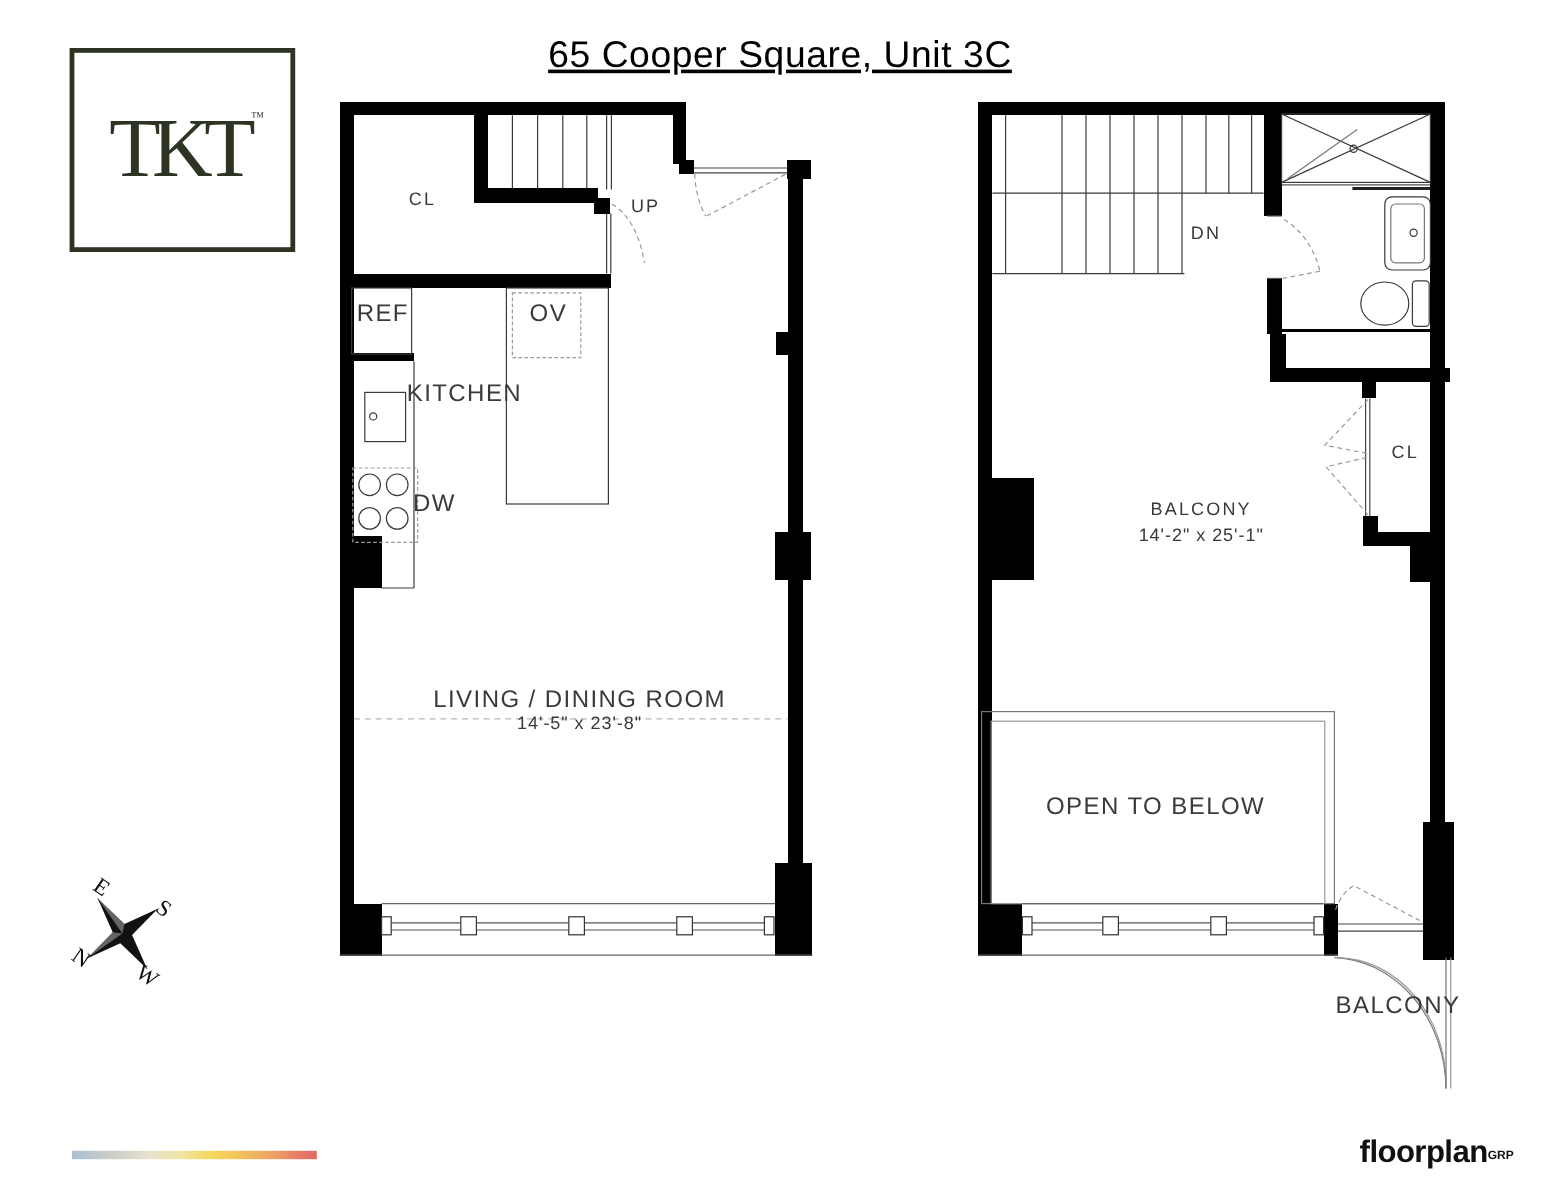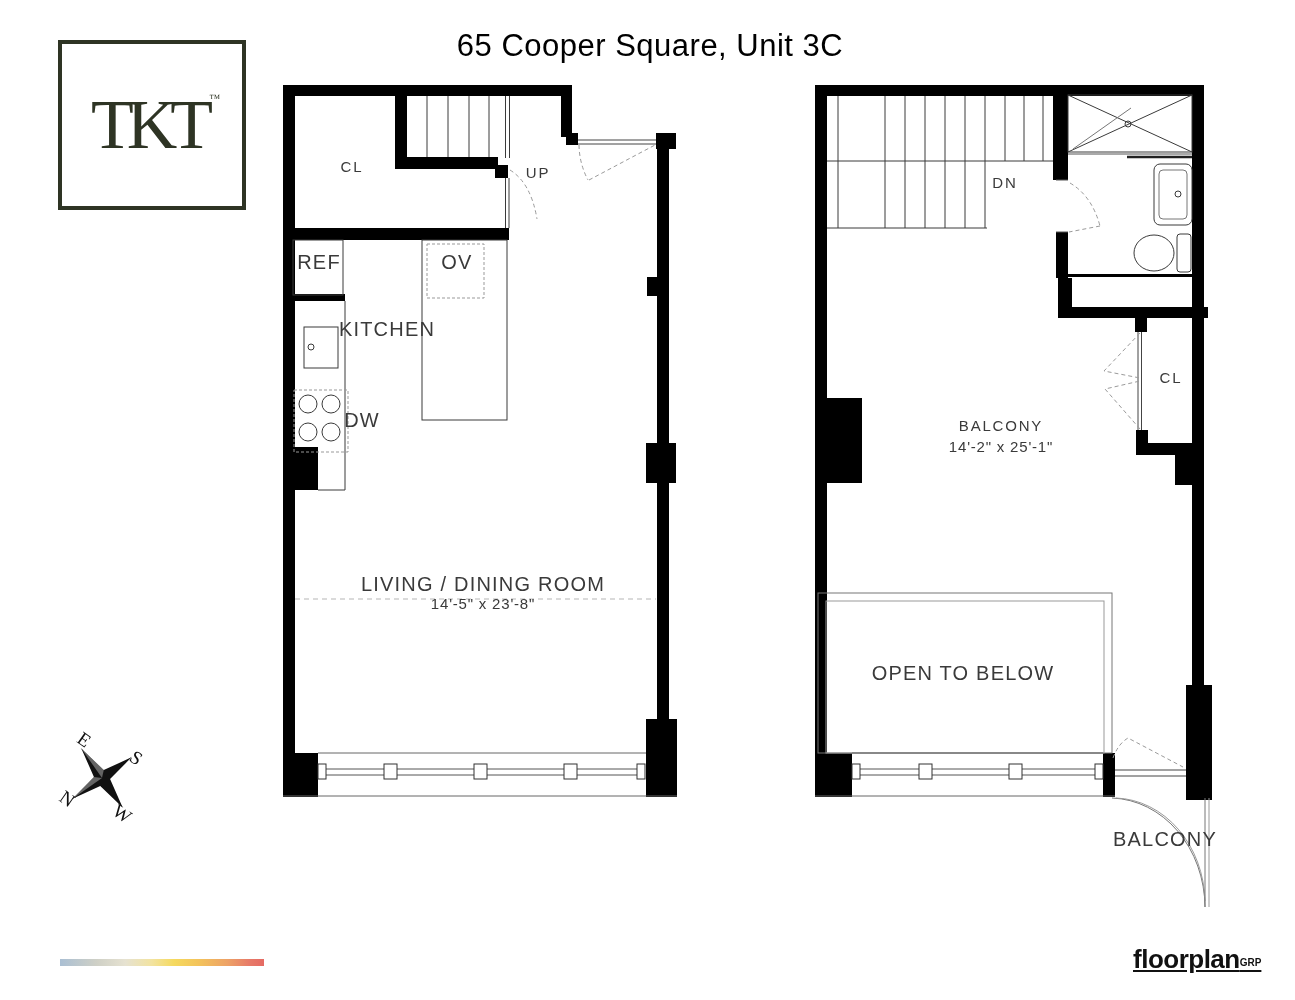--- a/index.html
+++ b/index.html
@@ -1,21 +1,21 @@
 <!DOCTYPE html>
 <html><head>
 <meta charset="utf-8">
 <style>
   html,body{margin:0;padding:0;background:#fff;}
   .page{position:relative;width:1295px;height:1000px;background:#fff;overflow:hidden;
         font-family:"Liberation Sans","DejaVu Sans",sans-serif;}
   .abs{position:absolute;}
   
   .title{left:650px;top:28px;transform:translateX(-50%);font-size:31px;color:#000;
-         white-space:nowrap;font-weight:400;letter-spacing:0.5px;}
+         white-space:nowrap;font-weight:400;letter-spacing:0.5px;text-decoration:underline;}
   
   .tkt-box{left:58px;top:40px;width:188px;height:170px;border:4px solid #2e3424;
            box-sizing:border-box;display:flex;align-items:center;justify-content:center;}
   .tkt-text{font-family:"Liberation Serif","DejaVu Serif",serif;font-size:70px;
             color:#2e3424;letter-spacing:-7px;line-height:1;padding-right:7px;}
   .tkt-tm{position:absolute;right:22px;top:48px;font-size:11px;color:#2e3424;
           font-family:"Liberation Serif","DejaVu Serif",serif;}
   
   .lbl{transform:translate(-50%,-50%);font-size:15px;color:#3a3a3a;letter-spacing:1.8px;
        white-space:nowrap;}
@@ -25,21 +25,21 @@
   .cmp{transform:translate(-50%,-50%) rotate(35deg);
        font-family:"Liberation Serif","DejaVu Serif",serif;font-size:19px;color:#111;}
   
   .corcoran{left:59px;top:903px;font-family:"Liberation Serif","DejaVu Serif",serif;
             font-style:italic;font-size:46px;color:#161616;letter-spacing:0px;}
   .corcoran-bar{left:60px;top:959px;width:204px;height:7px;
       background:linear-gradient(90deg,#aabfd3 0%,#cfd0c6 18%,#e6e2d1 32%,#f2e3a0 45%,
                  #f5d95e 56%,#f3c35b 68%,#eda266 82%,#e77a68 93%,#e56a63 100%);}
   
   .fpgrp{left:1133px;top:944px;color:#111;font-weight:700;font-size:26px;
-         letter-spacing:-0.5px;white-space:nowrap;text-decoration:underline;}
+         letter-spacing:-0.5px;white-space:nowrap;}
   .fpgrp .suffix{font-size:10px;letter-spacing:0px;vertical-align:2px;}
   svg{position:absolute;left:0;top:0;}
 </style>
 </head>
 <body>
 
 <div class="page">
 
   <svg width="1295" height="1000" viewBox="0 0 1295 1000">
 
@@ -240,21 +240,21 @@
 
   <span class="abs lbl" style="left:352px;top:166px;">CL</span>
   <span class="abs lbl" style="left:538px;top:172px;">UP</span>
   <span class="abs lbl small" style="left:319px;top:262px;">REF</span>
   <span class="abs lbl small" style="left:457px;top:262px;">OV</span>
   <span class="abs lbl small" style="left:387px;top:329px;">KITCHEN</span>
   <span class="abs lbl small" style="left:362px;top:420px;">DW</span>
   <span class="abs lbl small" style="left:483px;top:584px;">LIVING / DINING ROOM</span>
   <span class="abs lbl dims" style="left:483px;top:603px;">14'-5" x 23'-8"</span>
 
-  <span class="abs lbl" style="left:1005px;top:182px;">DN</span>
+  <span class="abs lbl" style="left:1005px;top:195px;">DN</span>
   <span class="abs lbl" style="left:1171px;top:377px;">CL</span>
   <span class="abs lbl" style="left:1001px;top:425px;">BALCONY</span>
   <span class="abs lbl dims" style="left:1001px;top:446px;">14'-2" x 25'-1"</span>
   <span class="abs lbl small" style="left:963px;top:673px;">OPEN TO BELOW</span>
   <span class="abs lbl small" style="left:1165px;top:839px;">BALCONY</span>
 
   <span class="abs cmp" style="left:84px;top:740px;">E</span>
   <span class="abs cmp" style="left:136px;top:758px;">S</span>
   <span class="abs cmp" style="left:67px;top:799px;">N</span>
   <span class="abs cmp" style="left:122px;top:814px;">W</span>

